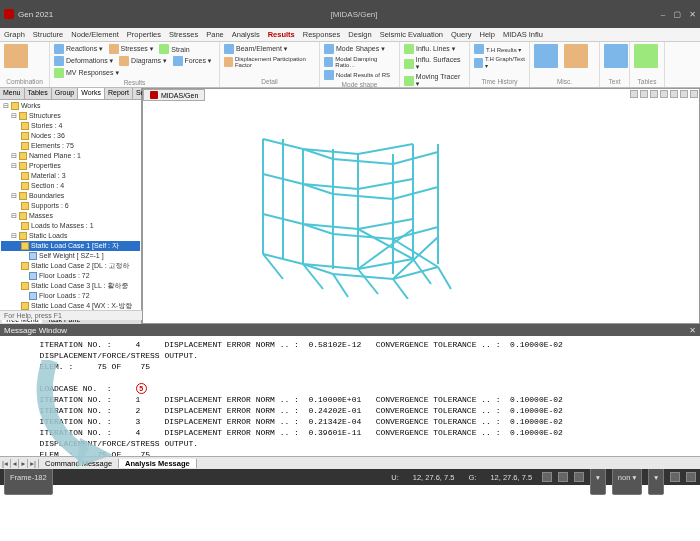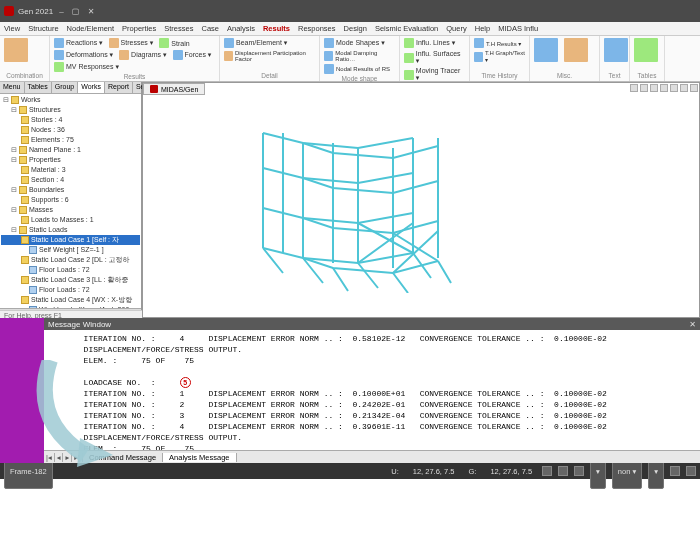--- a/index.html
+++ b/index.html
@@ -1,18 +1,18 @@
 <!DOCTYPE html>
 <html><head>
 <meta charset="utf-8">
 <style>
 * { margin: 0; padding: 0; box-sizing: border-box; font-family: "Segoe UI", Tahoma, sans-serif; }
 body { background: #fff; width: 700px; height: 541px; position: relative; overflow: hidden; font-size: 8px; }
 
-.titlebar { background: #4a4a4a; color: #ddd; height: 22px; display: flex; align-items: center; padding: 0 4px; font-size: 8px; }
+.titlebar { background: #4a4a4a; color: #ddd; height: 28px; display: flex; align-items: center; padding: 0 4px; font-size: 8px; }
 .titlebar .logo { width: 10px; height: 10px; background: #b00; border-radius: 2px; margin-right: 4px; }
 .titlebar .title { flex: 1; text-align: center; color: #ccc; }
 .titlebar .winbtns span { margin-left: 6px; color: #ccc; }
 
 .menubar { background: #f4f4f4; height: 14px; display: flex; align-items: center; padding: 0 4px; border-bottom: 1px solid #ccc; }
 .menubar span { margin-right: 8px; color: #333; font-size: 7.5px; }
 
 .ribbon { background: #fafafa; height: 46px; display: flex; border-bottom: 1px solid #bbb; }
 .ribbon-grp { border-right: 1px solid #ddd; padding: 2px 4px; display: flex; flex-direction: column; justify-content: space-between; }
 .ribbon-grp .items { display: flex; flex-wrap: wrap; gap: 2px 6px; }
@@ -42,60 +42,61 @@
 .sidebar .btm { font-size: 7px; background: #ddd; border-top: 1px solid #aaa; padding: 1px 2px; display: flex; }
 .sidebar .btm span { margin-right: 6px; }
 
 .viewport { flex: 1; background: #fff; position: relative; border: 1px solid #999; }
 .vp-tab { position: absolute; top: 0; left: 0; background: #eee; border: 1px solid #aaa; font-size: 7px; padding: 1px 6px; display: flex; align-items: center; gap: 3px; }
 .vp-tab .logo { width: 8px; height: 8px; background: #b00; border-radius: 1px; }
 .vp-toolbar { position: absolute; top: 0; right: 0; display: flex; gap: 2px; padding: 1px; }
 .vp-toolbar .tb { width: 8px; height: 8px; background: #ddd; border: 1px solid #aaa; }
 .structure { position: absolute; top: 20px; left: 100px; width: 220px; height: 190px; }
 
-.msgwrap { position: relative; background: #a21caf; padding-left: 44px; }
+.msgwrap { position: relative; background: #a21caf; }
 .msgbar { background: #595959; color: #eee; font-size: 8px; padding: 1px 4px; height: 12px; display: flex; align-items: center; justify-content: space-between; }
 .msgbar .x { color: #ddd; }
 .msgpanel { background: #fff; font-family: "Courier New", monospace; font-size: 8px; line-height: 11px; padding: 3px 10px 3px 30px; height: 120px; white-space: pre; color: #000; position: relative; overflow: hidden; }
 .msgpanel .badge { display: inline-block; width: 11px; height: 11px; border: 1px solid #c00; border-radius: 50%; color: #c00; text-align: center; font-size: 7px; line-height: 9px; font-weight: bold; vertical-align: middle; }
 .msgtabs { background: #e8e8e8; height: 13px; display: flex; align-items: center; font-size: 7.5px; border-top: 1px solid #aaa; }
 .msgtabs .nav { padding: 0 2px; border-right: 1px solid #aaa; color: #555; }
 .msgtabs .tab { padding: 0 6px; border-right: 1px solid #aaa; }
-.msgtabs .tab.active { background: #fff; font-weight: normal; }
+.msgtabs .tab.active { background: #fff; font-weight: bold; }
 
 .statusbar { background: #333; color: #ddd; height: 16px; display: flex; align-items: center; font-size: 7.5px; padding: 0 4px; gap: 6px; }
 .statusbar .seg { padding: 0 4px; }
 .statusbar .btn { background: #555; border: 1px solid #777; padding: 12px 5px; border-radius: 2px; }
 .statusbar .spacer { flex: 1; }
 .statusbar .ico { width: 10px; height: 10px; background: #666; border: 1px solid #888; }
 
 .helpbar { background: #f0f0f0; border-top: 1px solid #ccc; font-size: 7px; color: #666; padding: 1px 4px; position: absolute; top: 310px; left: 0; width: 142px; height: 10px; }
 
 .arrow { position: absolute; left: 35px; top: 360px; width: 90px; height: 110px; pointer-events: none; }
 </style>
 </head>
 <body>
 
 <div class="titlebar">
   <span class="logo"></span>
   <span>Gen 2021</span>
+  <span class="title">[MIDAS/Gen]</span>
   <span class="winbtns">
     <span>–</span>
     <span>▢</span>
     <span>✕</span>
   </span>
 </div>
 
 <div class="menubar">
-  <span>View</span>
+  <span>Graph</span>
   <span>Structure</span>
   <span>Node/Element</span>
   <span>Properties</span>
   <span>Stresses</span>
-  <span>Case</span>
+  <span>Pane</span>
   <span>Analysis</span>
   <span style="color:#b00;font-weight:bold">Results</span>
   <span>Responses</span>
   <span>Design</span>
   <span>Seismic Evaluation</span>
   <span>Query</span>
   <span>Help</span>
   <span>MIDAS Influ</span>
 </div>
 

